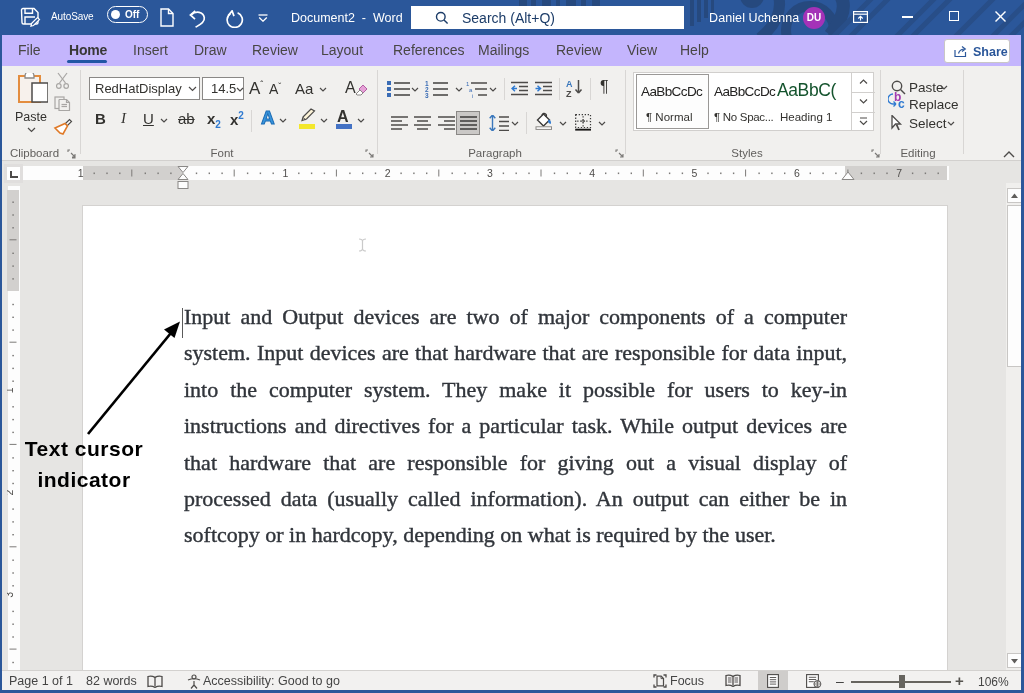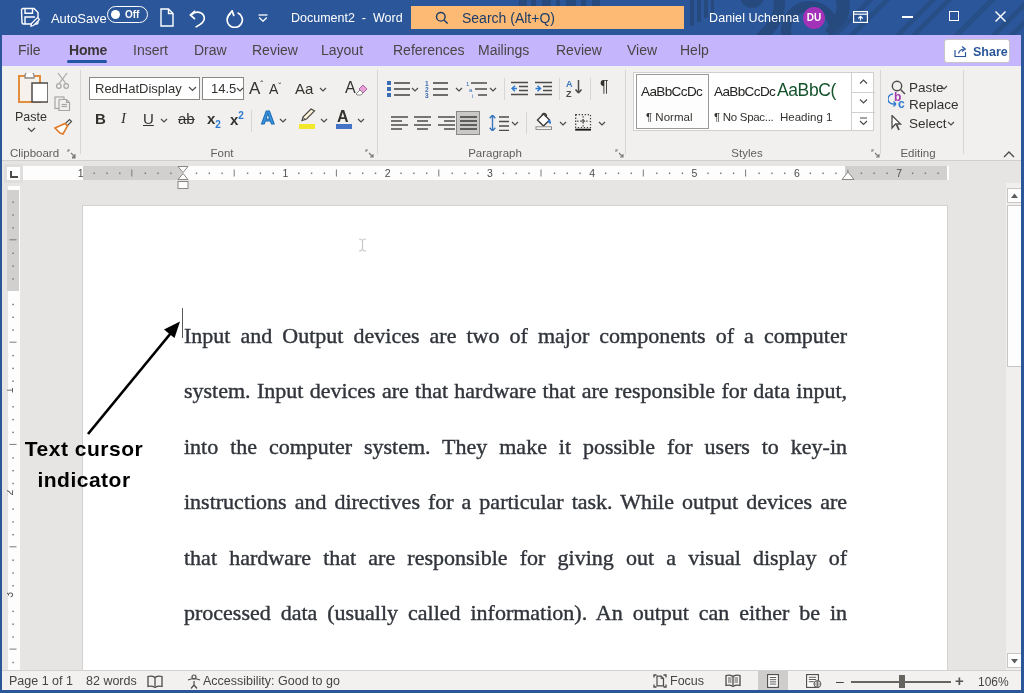--- a/index.html
+++ b/index.html
@@ -3,21 +3,21 @@
 <meta charset="utf-8">
 <style>
 * { margin:0; padding:0; box-sizing:border-box; }
 html,body { width:1024px; height:693px; overflow:hidden; }
 body { font-family:"Liberation Sans", sans-serif; position:relative; background:#e6e5e3; }
 .abs { position:absolute; }
 
 #titlebar { position:absolute; left:0; top:0; width:1024px; height:35px; background:#2b579a; overflow:hidden; }
 #titlebar .w { color:#fff; }
 .tpat { position:absolute; background:#26497e; }
-#searchbox { position:absolute; left:411px; top:6px; width:273px; height:23px; background:#fdba74; color:#1c3c68; font-size:14px; }
+#searchbox { position:absolute; left:411px; top:6px; width:273px; height:23px; background:#ffffff; color:#1c3c68; font-size:14px; }
 #acct { position:absolute; left:709px; top:10.5px; color:#fff; font-size:12.5px; letter-spacing:0.1px; }
 #avatar { position:absolute; left:803px; top:7px; width:22px; height:22px; border-radius:50%; background:#a432b8; color:#fff; font-size:10px; font-weight:bold; text-align:center; line-height:22px; }
 
 #tabrow { position:absolute; left:2px; top:35px; width:1020px; height:31px; background:#c4b5fd; }
 .tab { position:absolute; top:7px; font-size:14px; color:#484644; }
 .tab.active { color:#383735; font-weight:bold; letter-spacing:-0.2px; }
 #homeunder { position:absolute; left:65px; top:25px; width:40px; height:3px; background:#2156a5; border-radius:2px; }
 #sharebtn { position:absolute; left:942px; top:4px; width:66px; height:24px; background:#fff; border:1px solid #c9c7c5; border-radius:3px; color:#2b579a; font-weight:bold; font-size:12.5px; }
 
 #ribbon { position:absolute; left:2px; top:66px; width:1020px; height:95px; background:#f1f0ee; border-bottom:1px solid #d2d0ce; }
@@ -27,21 +27,21 @@
 .combo { position:absolute; background:#fff; border:1px solid #8a8886; color:#33322f; font-size:13px; }
 
 #docarea { position:absolute; left:2px; top:162px; width:1020px; height:508px; background:#e6e5e3; overflow:hidden; }
 #hruler { position:absolute; left:21px; top:4px; width:926px; height:14px; background:#fdfdfd; }
 #tabsel { position:absolute; left:2px; top:2px; width:19px; height:19px; background:#e0dedd; }
 #tabsel .in { position:absolute; left:3px; top:3px; width:13px; height:13px; background:#fff; }
 #vruler { position:absolute; left:6px; top:24px; width:12px; height:484px; background:#fdfdfd; }
 
 #page { position:absolute; left:80px; top:43px; width:866px; height:465px; background:#fff; border:1px solid #d4d2d0; border-bottom:none; }
 #bodytext { position:absolute; left:182px; top:137px; width:663px; font-family:"Liberation Serif", serif; font-size:22px; line-height:36.4px; color:#31353b; -webkit-text-stroke:0.4px #31353b; }
-#bodytext div { text-align:justify; text-align-last:justify; white-space:nowrap;margin-top:19px; }
+#bodytext div { text-align:justify; text-align-last:justify; white-space:nowrap; }
 #bodytext div.last { text-align-last:left; }
 #caret { position:absolute; left:179.5px; top:145.5px; width:1.5px; height:30px; background:#5a5a5a; }
 
 #vscroll { position:absolute; left:1004px; top:21px; width:18px; height:487px; background:#f0efed; }
 
 #statusbar { position:absolute; left:0; top:670px; width:1024px; height:20px; background:#f2f1f0; border-top:1px solid #d3d1cf; color:#444; font-size:12.5px; }
 #statusbar .it { position:absolute; top:3px; }
 
 #bleft { position:absolute; left:0; top:35px; width:2px; height:655px; background:#2b579a; }
 #bright { position:absolute; left:1021px; top:35px; width:3px; height:655px; background:#2b579a; }
@@ -75,21 +75,21 @@
       <line x1="312" y1="45" x2="362" y2="-5"></line>
     </g>
     <path d="M70 38 Q95 18 88 -6" fill="none" stroke="#26497e" stroke-width="11"></path>
   </svg>
   <svg class="abs" style="left:20px;top:7px" width="21" height="21" viewBox="0 0 21 21" fill="none" stroke="#fff" stroke-width="1.4">
     <path d="M1.5 3 a1.5 1.5 0 0 1 1.5-1.5 h11 l4 4 v10 a1.5 1.5 0 0 1 -1.5 1.5 h-13 a1.5 1.5 0 0 1 -1.5 -1.5 z"></path>
     <path d="M5 1.8 v4.5 h7.5 v-4.5"></path>
     <path d="M5 17 v-7 h10"></path>
     <path d="M11.5 16.5 l6-6 2 2 -6 6 -2.6 0.6 z" fill="#2b579a" stroke="#fff" stroke-width="1.2"></path>
   </svg>
-  <div class="abs w" style="left:51px;top:11px;font-size:13px;letter-spacing:-0.1px">AutoSave</div>
+  <div class="abs w" style="left:51px;top:11px;font-size:10px;letter-spacing:-0.1px">AutoSave</div>
   <div class="abs" style="left:107px;top:6px;width:41px;height:17px;border:1.3px solid #fff;border-radius:9px">
     <div class="abs" style="left:3px;top:2.7px;width:9px;height:9px;border-radius:50%;background:#fff"></div>
     <div class="abs w" style="left:17px;top:2.2px;font-size:10px;font-weight:bold">Off</div>
   </div>
   <svg class="abs" style="left:160px;top:8px" width="14" height="19" viewBox="0 0 14 19" fill="none" stroke="#fff" stroke-width="1.4">
     <path d="M1 1 h7.5 l4.5 4.5 v12.5 h-12 z"></path>
     <path d="M8.5 1 v4.5 h4.5"></path>
   </svg>
   <svg class="abs" style="left:188px;top:10px" width="21" height="18" viewBox="0 0 21 18" fill="none" stroke="#fff" stroke-width="1.7">
     <path d="M3.2 4.8 C 8 0.6, 15.2 1.6, 16.3 7.6 C 17 11.8, 12.5 14.2, 7.6 17.2"></path>
@@ -558,20 +558,21 @@
 <rect x="5.3" y="473.8" width="1.6" height="1.4" fill="#7c7a78"></rect>
 </svg>
   <div id="page"></div>
   <div id="bodytext">
     <div>Input and Output devices are two of major components of a computer</div>
     <div>system. Input devices are that hardware that are responsible for data input,</div>
     <div>into the computer system. They make it possible for users to key-in</div>
     <div>instructions and directives for a particular task. While output devices are</div>
     <div>that hardware that are responsible for giving out a visual display of</div>
     <div>processed data (usually called information). An output can either be in</div>
+    <div class="last">softcopy or in hardcopy, depending on what is required by the user.</div>
   </div>
   <div id="caret"></div>
   <div id="vscroll"></div>
   <div class="abs" style="left:1005px;top:26px;width:15px;height:15px;background:#fdfdfd;border:1px solid #c8c6c4">
     <svg class="abs" style="left:3px;top:4px" width="7" height="5" viewBox="0 0 7 5">
         <path d="M0 5 l3.5-4.5 3.5 4.5 z" fill="#5f5d5b"></path>
       </svg>
   </div>
   <div class="abs" style="left:1005px;top:43px;width:15px;height:162px;background:#fdfdfd;border:1px solid #c8c6c4"></div>
   <div class="abs" style="left:1005px;top:491px;width:15px;height:15px;background:#fdfdfd;border:1px solid #c8c6c4">

